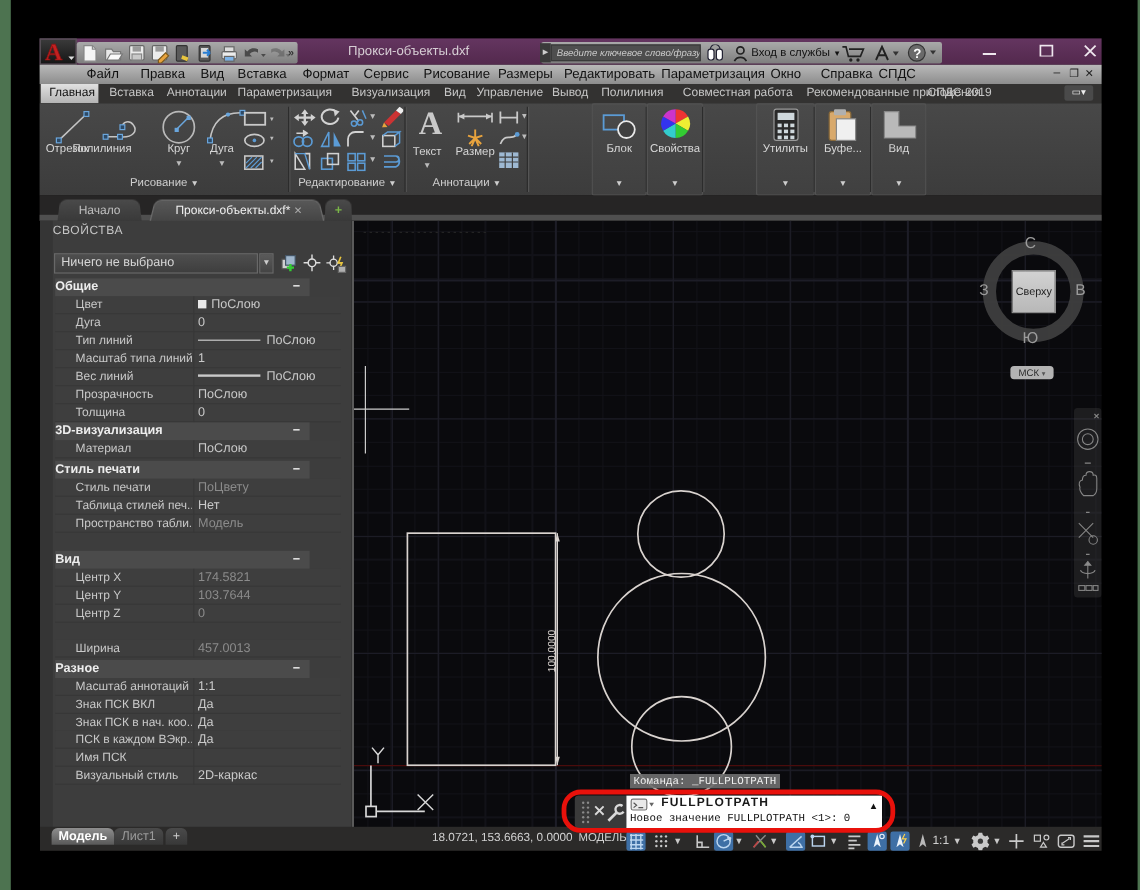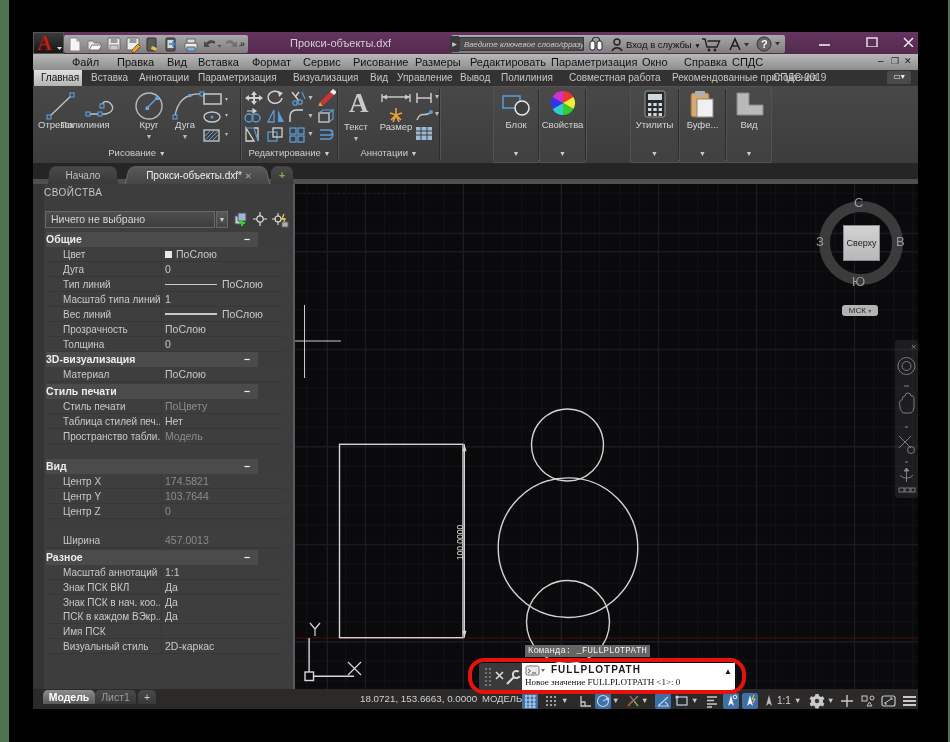--- a/index.html
+++ b/index.html
@@ -654,18 +654,18 @@
         <circle cx="37.5" cy="11.5" r="3.6" fill="none" stroke="#d9d9d9" stroke-width="2" stroke-dasharray="14 5" transform="rotate(80 37.5 11.5)"></circle>
       </svg>
 </div>
 <div class="abs" id="cmdwin">
 <svg class="abs" style="left:3px;top:2px" width="20" height="11">
         <rect x="1" y="1" width="13" height="9" rx="1.5" fill="#e9e9e9" stroke="#777"></rect>
         <path d="M3 4 l2.5 2 -2.5 2 M7 8 h4" stroke="#555" fill="none"></path>
         <path d="M16 4 l4 0 -2 3 z" fill="#666"></path>
       </svg>
 <div class="abs" style="left:29px;top:1px;font-size:10px;font-weight:bold;color:#1a1a1a;letter-spacing:1px">FULLPLOTPATH</div>
-<div class="abs" style="left:3px;top:14px;font-size:9px;color:#111;font-family:Liberation Serif, serif;white-space:nowrap">Новое значение FULLPLOTPATH &lt;1&gt;: 0</div>
+<div class="abs" style="left:3px;top:14px;font-size:9px;color:#111;font-family:Liberation Mono, monospace;white-space:nowrap">Новое значение FULLPLOTPATH &lt;1&gt;: 0</div>
 <div class="abs" style="left:202px;top:4px;color:#111;font-size:8px">▲</div>
 </div>
 <div class="abs" id="cmdecho">Команда: _FULLPLOTPATH</div>
 <div class="abs" id="redbox"></div>
 </div>
 
 </body></html>

